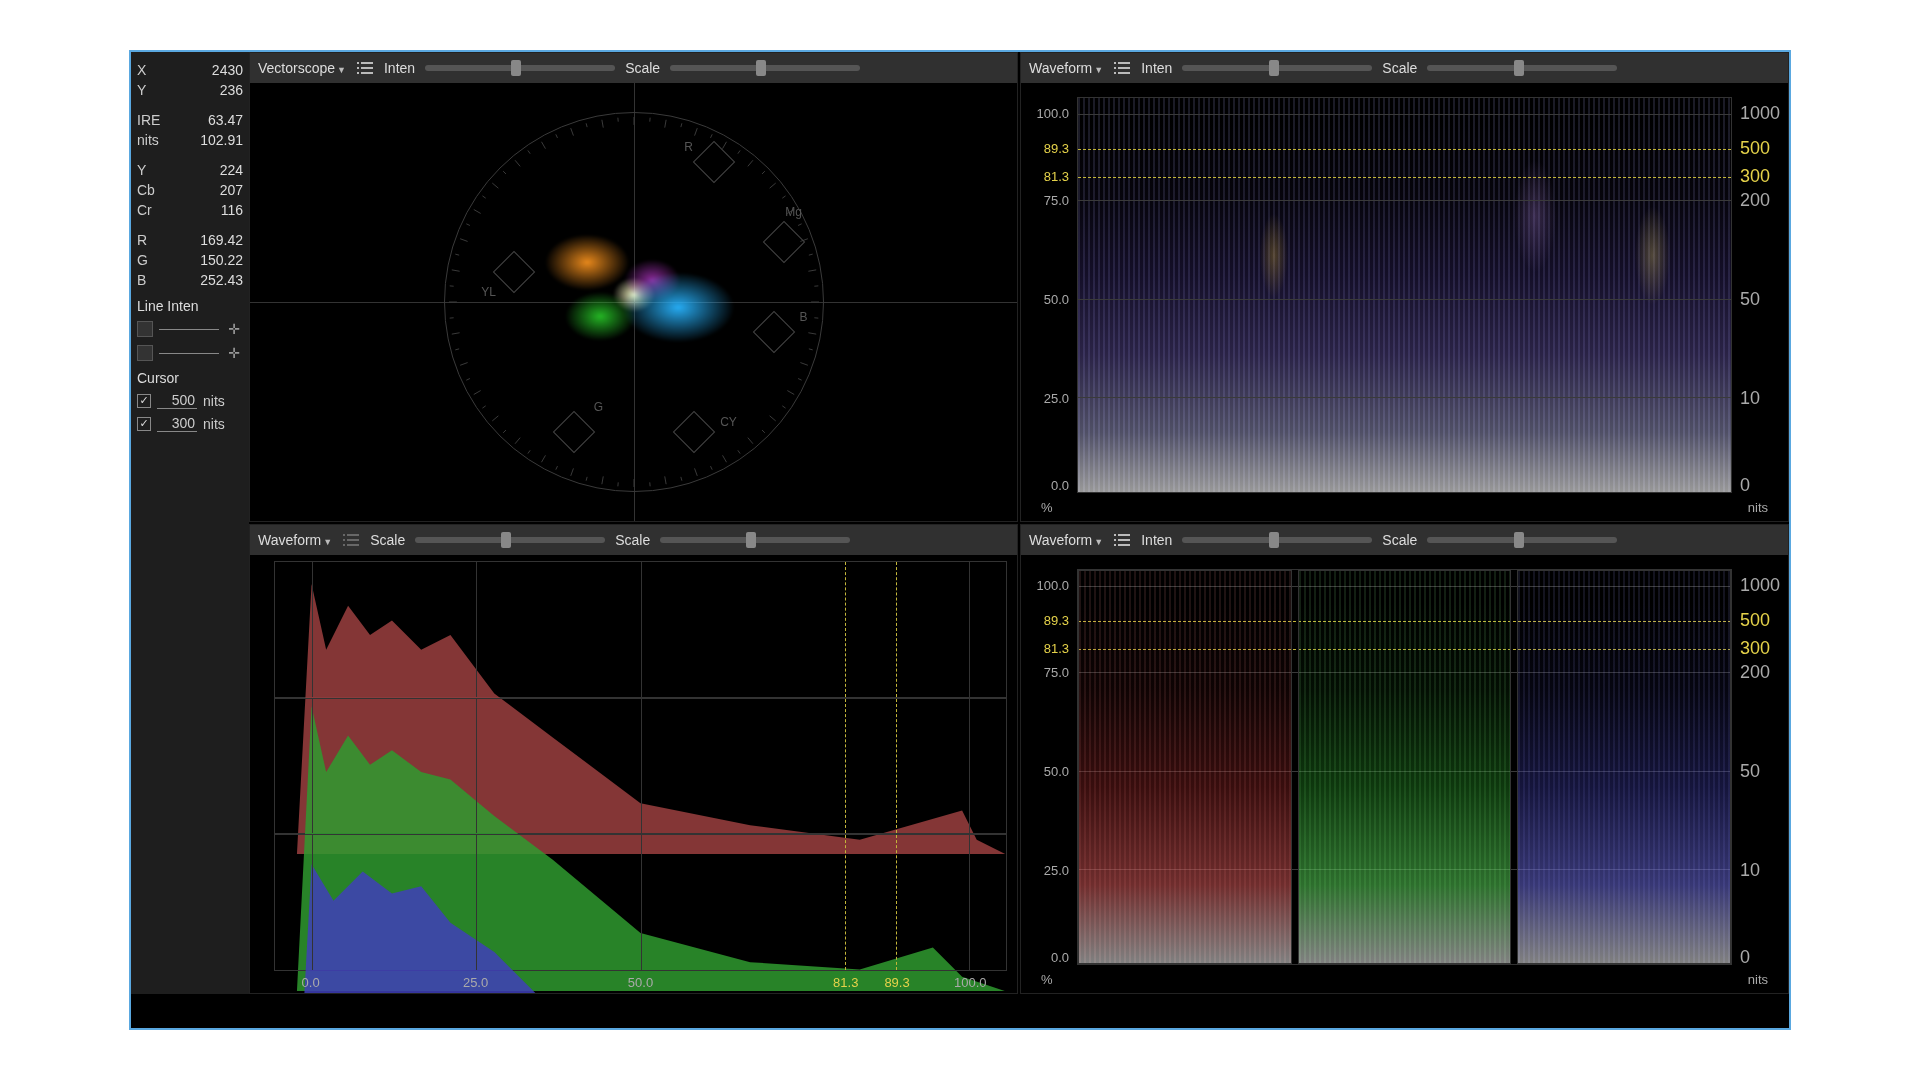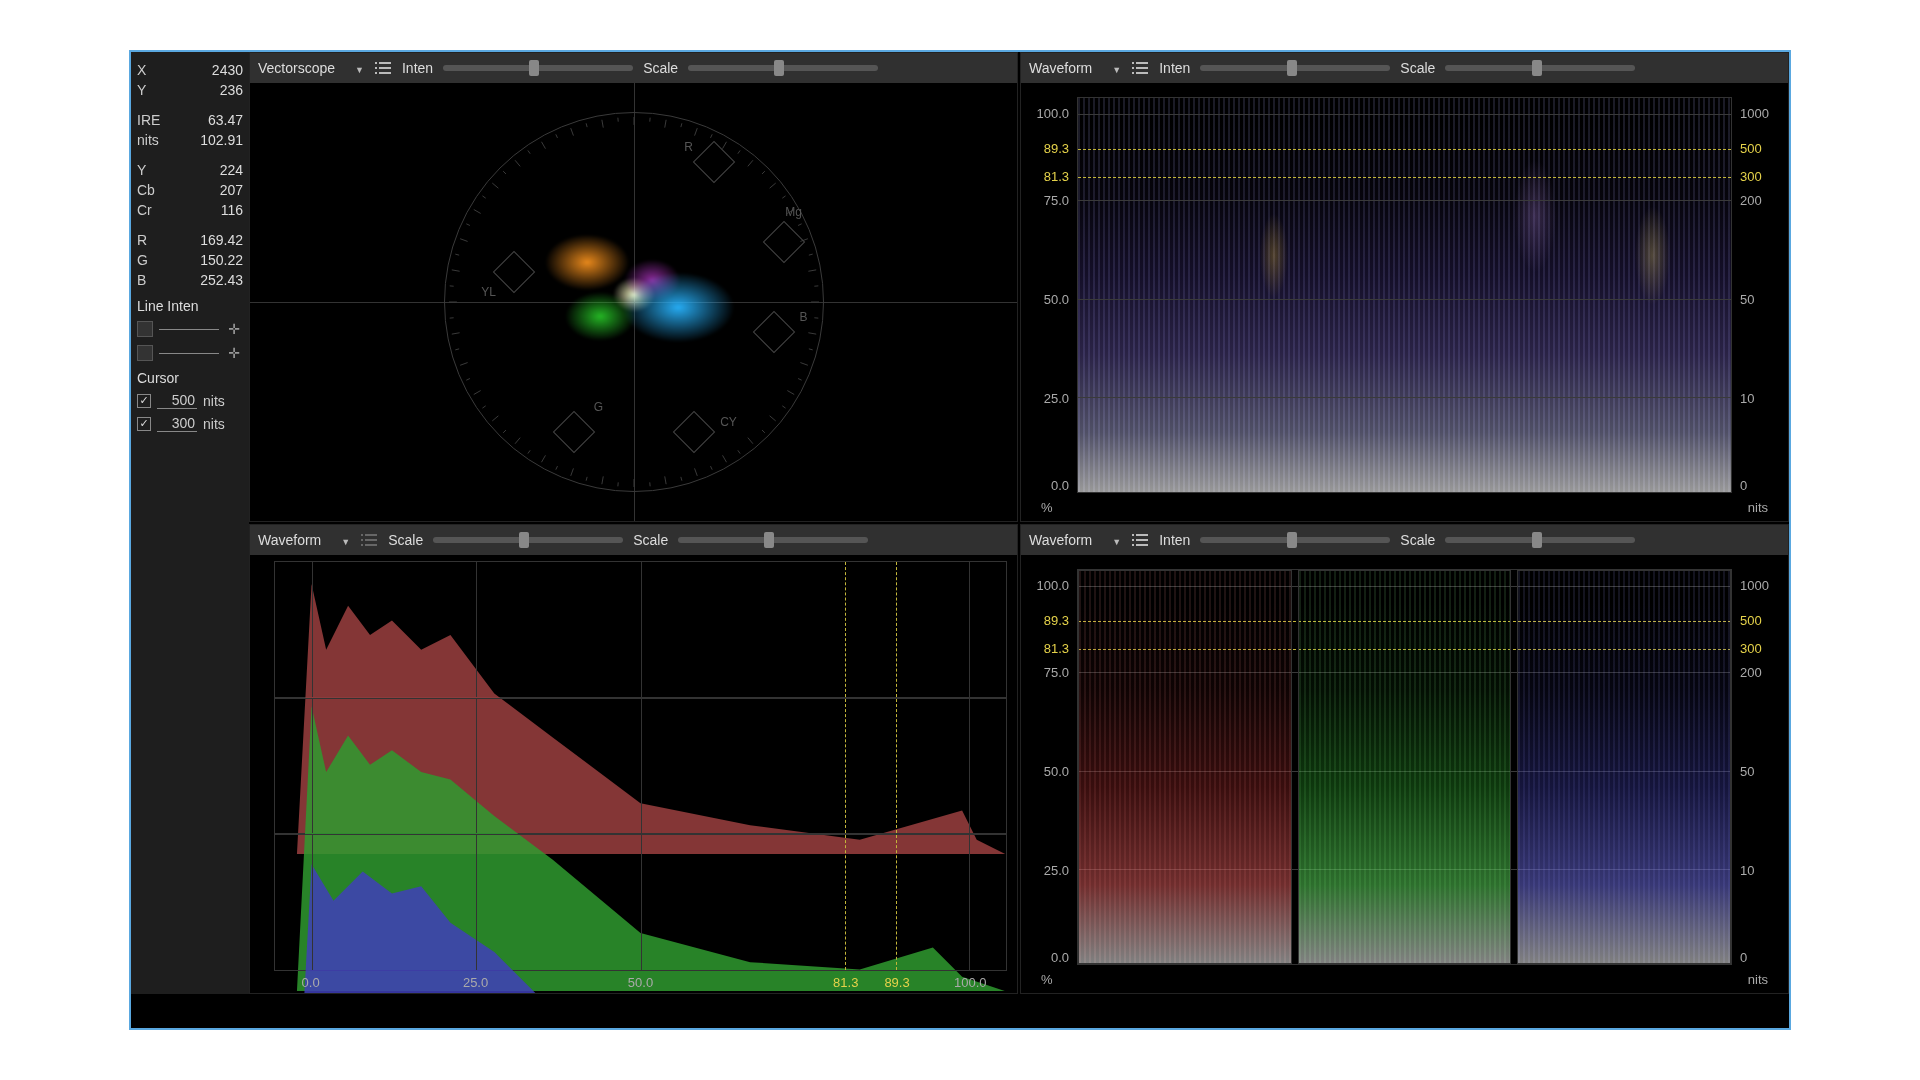--- a/index.html
+++ b/index.html
@@ -31,21 +31,21 @@
 .ls-row{display:flex;align-items:center;gap:6px;margin-top:6px;}
 .ls-box{width:16px;height:16px;background:#333;border:1px solid #555;}
 .ls-line{flex:1;border-bottom:1px solid #888;}
 .ls-ico{width:18px;height:18px;color:#999;display:flex;align-items:center;justify-content:center;}
 .cur-row{display:flex;align-items:center;gap:6px;margin-top:6px;}
 .chk{width:14px;height:14px;border:1px solid #888;display:flex;align-items:center;justify-content:center;font-size:11px;color:#ddd;}
 .cur-val{border-bottom:1px solid #888;min-width:40px;text-align:right;padding-right:2px;}
 .grid{flex:1;display:grid;grid-template-columns:1fr 1fr;grid-template-rows:1fr 1fr;gap:2px;background:#000;}
 .pane{background:#0a0a0a;display:flex;flex-direction:column;border:1px solid #222;}
 .pane-hdr{height:30px;background:#303030;display:flex;align-items:center;gap:10px;padding:0 8px;font-size:14px;color:#ddd;}
-.dd{display:flex;align-items:flex-end;gap:20px;cursor:pointer;}
+.dd{display:flex;align-items:flex-end;gap:2px;cursor:pointer;}
 .caret::after{content:"▼";font-size:9px;color:#bbb;}
 .list-ico{width:18px;height:14px;color:#bbb;}
 .list-ico svg{display:block;}
 .slider{position:relative;height:6px;background:#555;border-radius:3px;}
 .slider.lg{width:190px;}
 .knob{position:absolute;top:-5px;width:10px;height:16px;background:#888;border-radius:2px;transform:translateX(-50%);}
 .pane-body{flex:1;position:relative;background:#000;overflow:hidden;}
 
 
 .vs-circle{position:absolute;left:50%;top:50%;width:380px;height:380px;transform:translate(-50%,-50%);border:1px solid #3a3a3a;border-radius:50%;}
@@ -61,21 +61,21 @@
  radial-gradient(40px 30px at 55% 40%, rgba(200,60,220,0.7), transparent 70%),
  radial-gradient(30px 25px at 48% 48%, rgba(255,255,200,0.95), transparent 70%);
  filter:blur(1px);pointer-events:none;}
 
 
 .wf-area{position:absolute;inset:14px 56px 28px 56px;border:1px solid #333;}
 .wf-left-axis{position:absolute;left:0;top:14px;bottom:28px;width:54px;}
 .wf-right-axis{position:absolute;right:0;top:14px;bottom:28px;width:54px;}
 .wf-tick{position:absolute;left:0;right:6px;text-align:right;font-size:13px;color:#aaa;transform:translateY(-50%);}
 .wf-tick.yellow{color:#e5d24a;}
-.wf-rt{position:absolute;left:6px;right:0;text-align:left;font-size:13px;color:#aaa;transform:translateY(-50%);}
+.wf-rt{position:absolute;left:6px;right:0;text-align:left;font-size:18px;color:#aaa;transform:translateY(-50%);}
 .wf-rt.yellow{color:#e5d24a;}
 .wf-unit-l{position:absolute;left:20px;bottom:6px;font-size:13px;color:#aaa;}
 .wf-unit-r{position:absolute;right:20px;bottom:6px;font-size:13px;color:#aaa;}
 .wfline{position:absolute;left:0;right:0;height:0;}
 .wfline.solid{border-top:1px solid #3a3a3a;}
 .wfline.dash{border-top:1px dashed #c4b63a;}
 .wf-img1{position:absolute;inset:0;background:
  linear-gradient(to top, rgba(255,255,255,0.6) 0%, rgba(200,200,255,0.4) 15%, rgba(120,100,200,0.35) 35%, rgba(80,60,160,0.25) 55%, rgba(40,30,80,0.15) 75%, transparent 95%),
  repeating-linear-gradient(90deg, rgba(180,180,255,0.15) 0 2px, transparent 2px 5px);
 }

